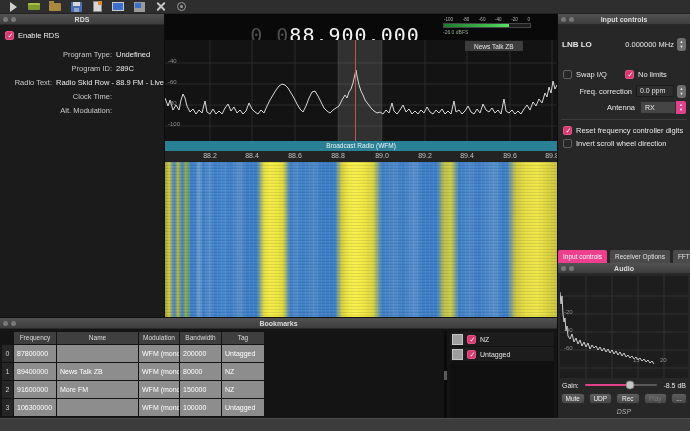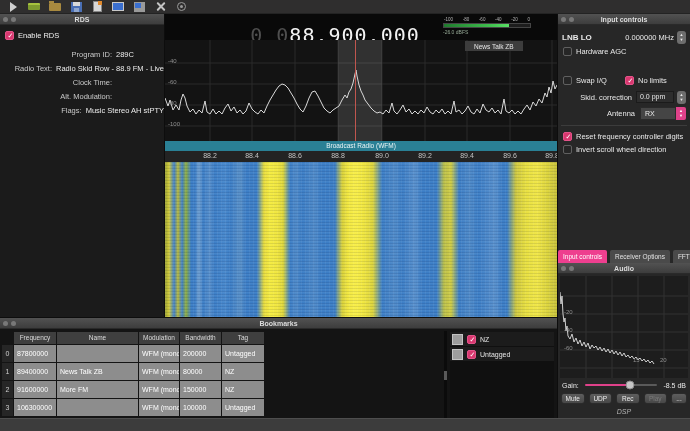--- a/index.html
+++ b/index.html
@@ -173,38 +173,38 @@
     <div class="titlebar">
       <span class="circ c1"></span>
       <span class="circ c2"></span>
       <span>RDS</span>
     </div>
     <div class="rds-enable">
       <span class="cb on"></span>
       <span>Enable RDS</span>
     </div>
     <div class="frow">
+      <span class="flabel">Program Type:</span>
+      <span class="fvalue">Undefined</span>
+    </div>
+    <div class="frow">
       <span class="flabel">Program ID:</span>
       <span class="fvalue">289C</span>
     </div>
     <div class="frow">
       <span class="flabel">Radio Text:</span>
       <span class="fvalue">Radio Skid Row - 88.9 FM - Live</span>
     </div>
     <div class="frow">
       <span class="flabel">Clock Time:</span>
       <span class="fvalue"></span>
     </div>
     <div class="frow">
       <span class="flabel">Alt. Modulation:</span>
       <span class="fvalue"></span>
-    </div>
-    <div class="frow">
-      <span class="flabel">Flags:</span>
-      <span class="fvalue">Music Stereo AH stPTY</span>
     </div>
   </div>
 
   <div class="center">
     <div class="freqbar">
       <div class="digits"><span class="dim">0 0</span><span>88.900.000</span></div>
       <div class="meter">
         <div class="meter-ticks">
           <span>-100</span>
             <span>-80</span>
@@ -265,49 +265,45 @@
     <div class="waterfall"></div>
   </div>
 
   <div class="right">
     <div class="titlebar">
       <span class="circ c1"></span>
       <span class="circ c2"></span>
       <span>Input controls</span>
     </div>
 
-    <div class="ic-row" style="margin-top:4px">
+    <div class="ic-row" style="margin-top:11px">
       <span class="blabel">LNB LO</span>
       <span class="spacer"></span>
       <span>0.000000 MHz</span>
       <span class="stepper">
           <span>▲</span>
           <span>▼</span>
         </span>
     </div>
 
-    <div class="cbrow">
-      <span class="cb"></span>
-      <span>Hardware AGC</span>
-    </div>
 
 
     <div class="cbgrid" style="margin-top:16px">
       <span class="cbcell c-left">
           <span class="cb"></span>
           <span>Swap I/Q</span>
         </span>
       <span class="cbcell">
           <span class="cb on"></span>
           <span>No limits</span>
         </span>
     </div>
 
     <div class="ic-row" style="justify-content:flex-end; margin-top:2px">
-      <span>Skid. correction</span>
+      <span>Freq. correction</span>
       <span class="valuebox" style="margin-left:4px">0.0 ppm</span>
       <span class="stepper">
           <span>▲</span>
           <span>▼</span>
         </span>
     </div>
 
     <div class="ic-row" style="justify-content:flex-end">
       <span>Antenna</span>
       <span class="combo" style="margin-left:5px">

